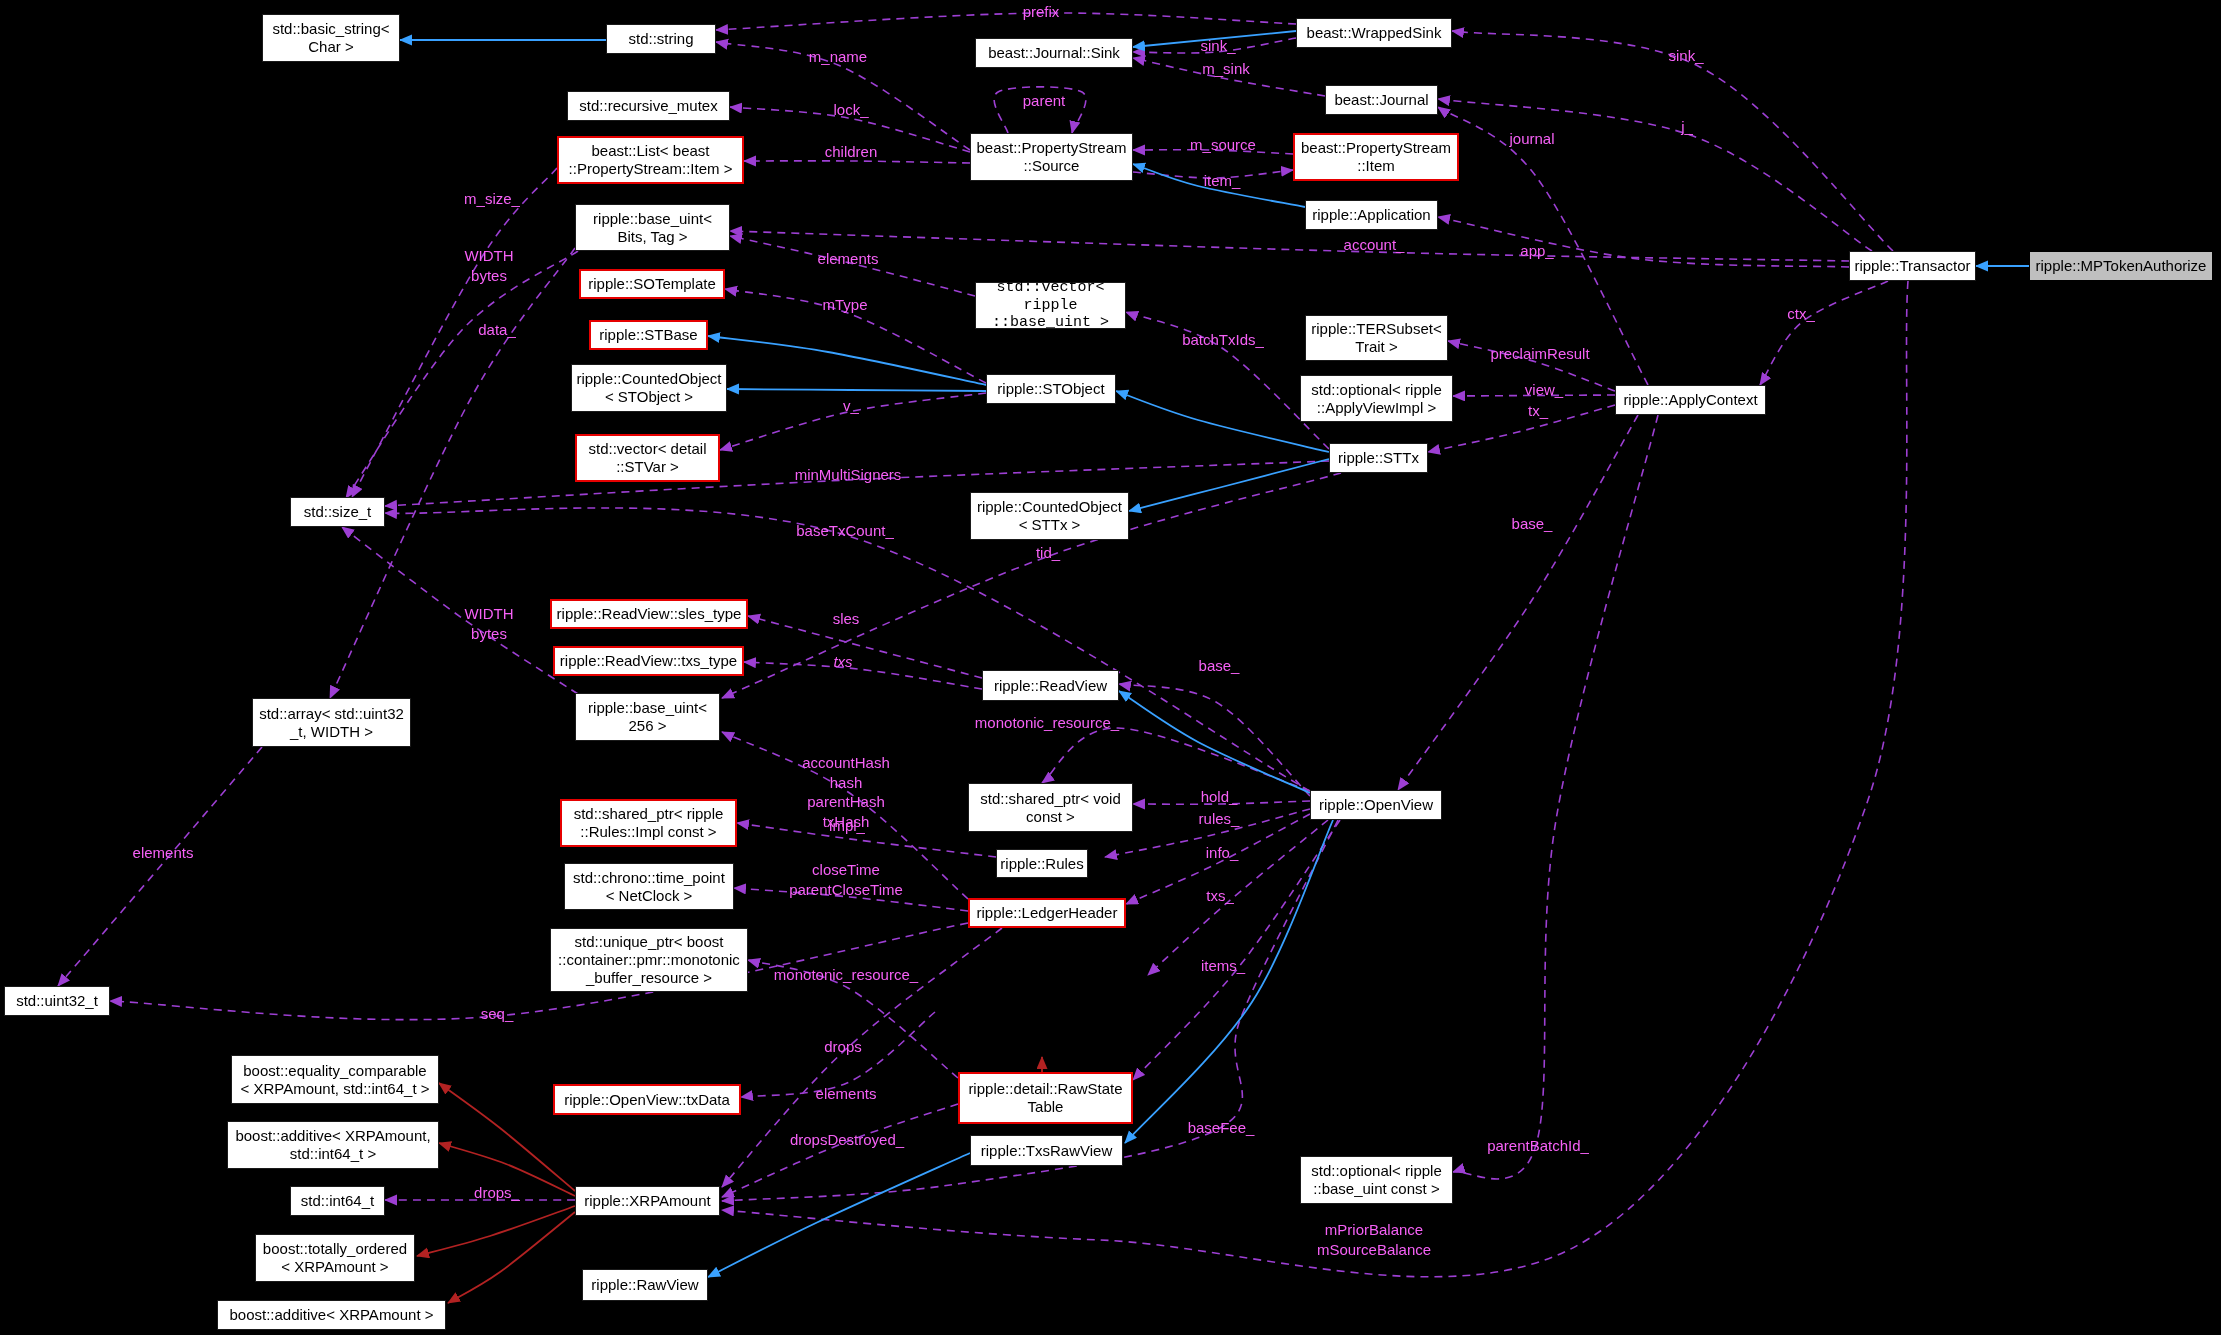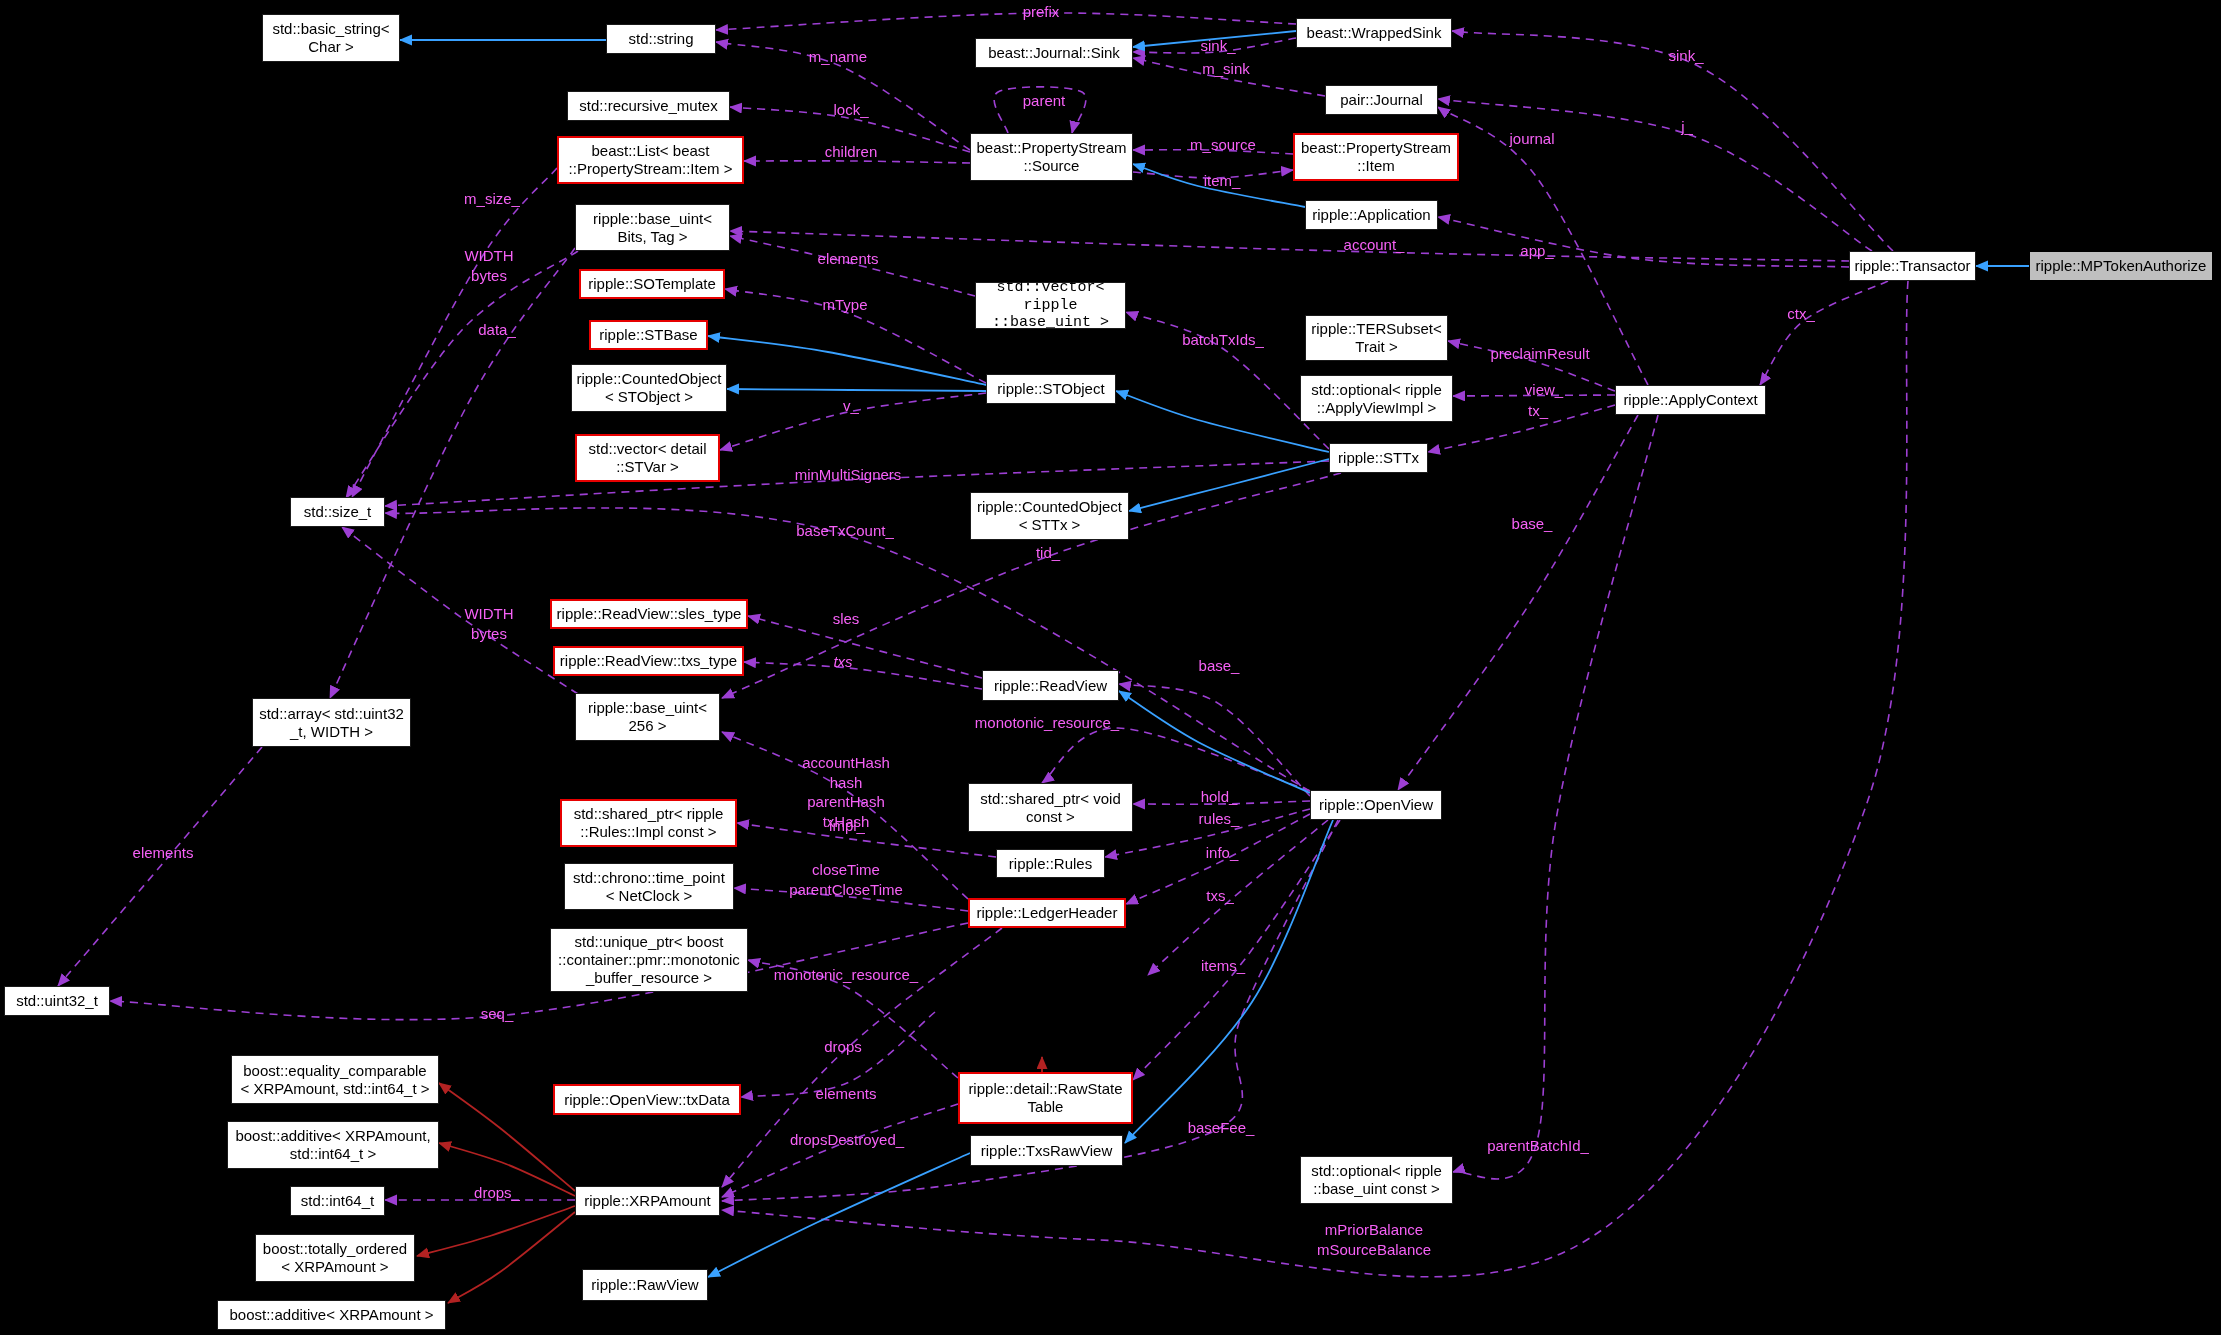--- a/index.html
+++ b/index.html
@@ -166,21 +166,21 @@
     <div class="edge-label" style="left: 846px; top: 748px; margin-top: 44px;">accountHash
 hash
 parentHash
 txHash</div>
     <div class="node" style="left: 262px; top: 14px; width: 138px; height: 48px;">std::basic_string&lt;
 Char &gt;</div>
     <div class="node" style="left: 606px; top: 24px; width: 110px; height: 30px;">std::string</div>
     <div class="node" style="left: 975px; top: 38px; width: 158px; height: 30px;">beast::Journal::Sink</div>
     <div class="node" style="left: 1296px; top: 18px; width: 156px; height: 30px;">beast::WrappedSink</div>
     <div class="node" style="left: 567px; top: 91px; width: 163px; height: 30px;">std::recursive_mutex</div>
-    <div class="node" style="left: 1325px; top: 85px; width: 113px; height: 30px;">pair::Journal</div>
+    <div class="node" style="left: 1325px; top: 85px; width: 113px; height: 30px;">beast::Journal</div>
     <div class="node red" style="left: 557px; top: 136px; width: 187px; height: 48px;">beast::List&lt; beast
 ::PropertyStream::Item &gt;</div>
     <div class="node" style="left: 970px; top: 133px; width: 163px; height: 48px;">beast::PropertyStream
 ::Source</div>
     <div class="node red" style="left: 1293px; top: 133px; width: 166px; height: 48px;">beast::PropertyStream
 ::Item</div>
     <div class="node" style="left: 575px; top: 204px; width: 155px; height: 47px;">ripple::base_uint&lt;
 Bits, Tag &gt;</div>
     <div class="node" style="left: 1305px; top: 200px; width: 133px; height: 30px;">ripple::Application</div>
     <div class="node" style="left: 1849px; top: 251px; width: 127px; height: 30px;">ripple::Transactor</div>
@@ -208,21 +208,21 @@
     <div class="node" style="left: 982px; top: 670px; width: 137px; height: 31px;">ripple::ReadView</div>
     <div class="node" style="left: 252px; top: 698px; width: 159px; height: 49px;">std::array&lt; std::uint32
 _t, WIDTH &gt;</div>
     <div class="node" style="left: 575px; top: 693px; width: 145px; height: 48px;">ripple::base_uint&lt;
 256 &gt;</div>
     <div class="node" style="left: 968px; top: 783px; width: 165px; height: 49px;">std::shared_ptr&lt; void
 const &gt;</div>
     <div class="node" style="left: 1310px; top: 790px; width: 132px; height: 30px;">ripple::OpenView</div>
     <div class="node red" style="left: 560px; top: 799px; width: 177px; height: 48px;">std::shared_ptr&lt; ripple
 ::Rules::Impl const &gt;</div>
-    <div class="node" style="left: 996px; top: 849px; width: 109px; height: 29px;">ripple::Rules</div>
+    <div class="node" style="left: 996px; top: 849px; width: 92px; height: 29px;">ripple::Rules</div>
     <div class="node" style="left: 564px; top: 863px; width: 170px; height: 47px;">std::chrono::time_point
 &lt; NetClock &gt;</div>
     <div class="node red" style="left: 968px; top: 898px; width: 158px; height: 30px;">ripple::LedgerHeader</div>
     <div class="node" style="left: 550px; top: 928px; width: 198px; height: 64px;">std::unique_ptr&lt; boost
 ::container::pmr::monotonic
 _buffer_resource &gt;</div>
     <div class="node" style="left: 4px; top: 986px; width: 106px; height: 30px;">std::uint32_t</div>
     <div class="node" style="left: 231px; top: 1055px; width: 208px; height: 49px;">boost::equality_comparable
 &lt; XRPAmount, std::int64_t &gt;</div>
     <div class="node red" style="left: 553px; top: 1084px; width: 188px; height: 31px;">ripple::OpenView::txData</div>

